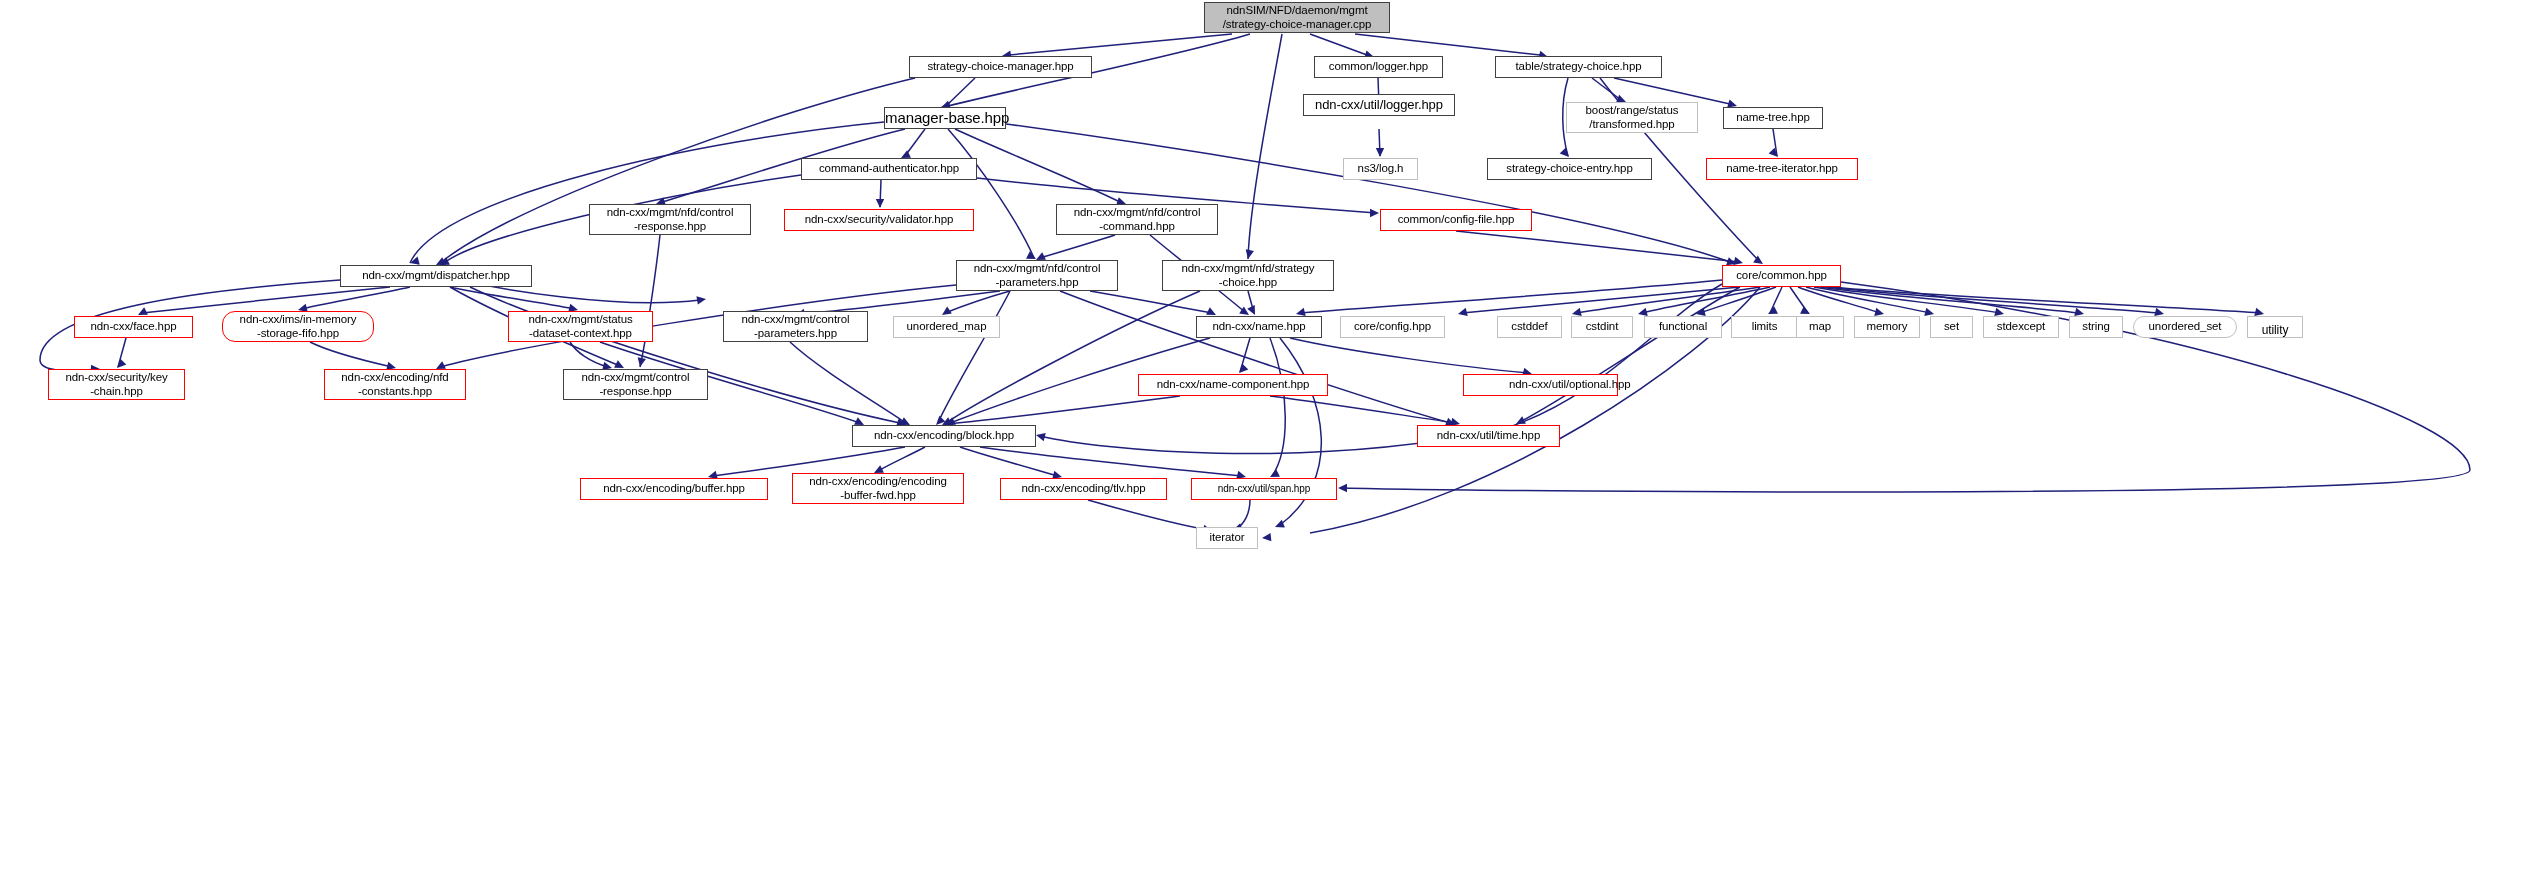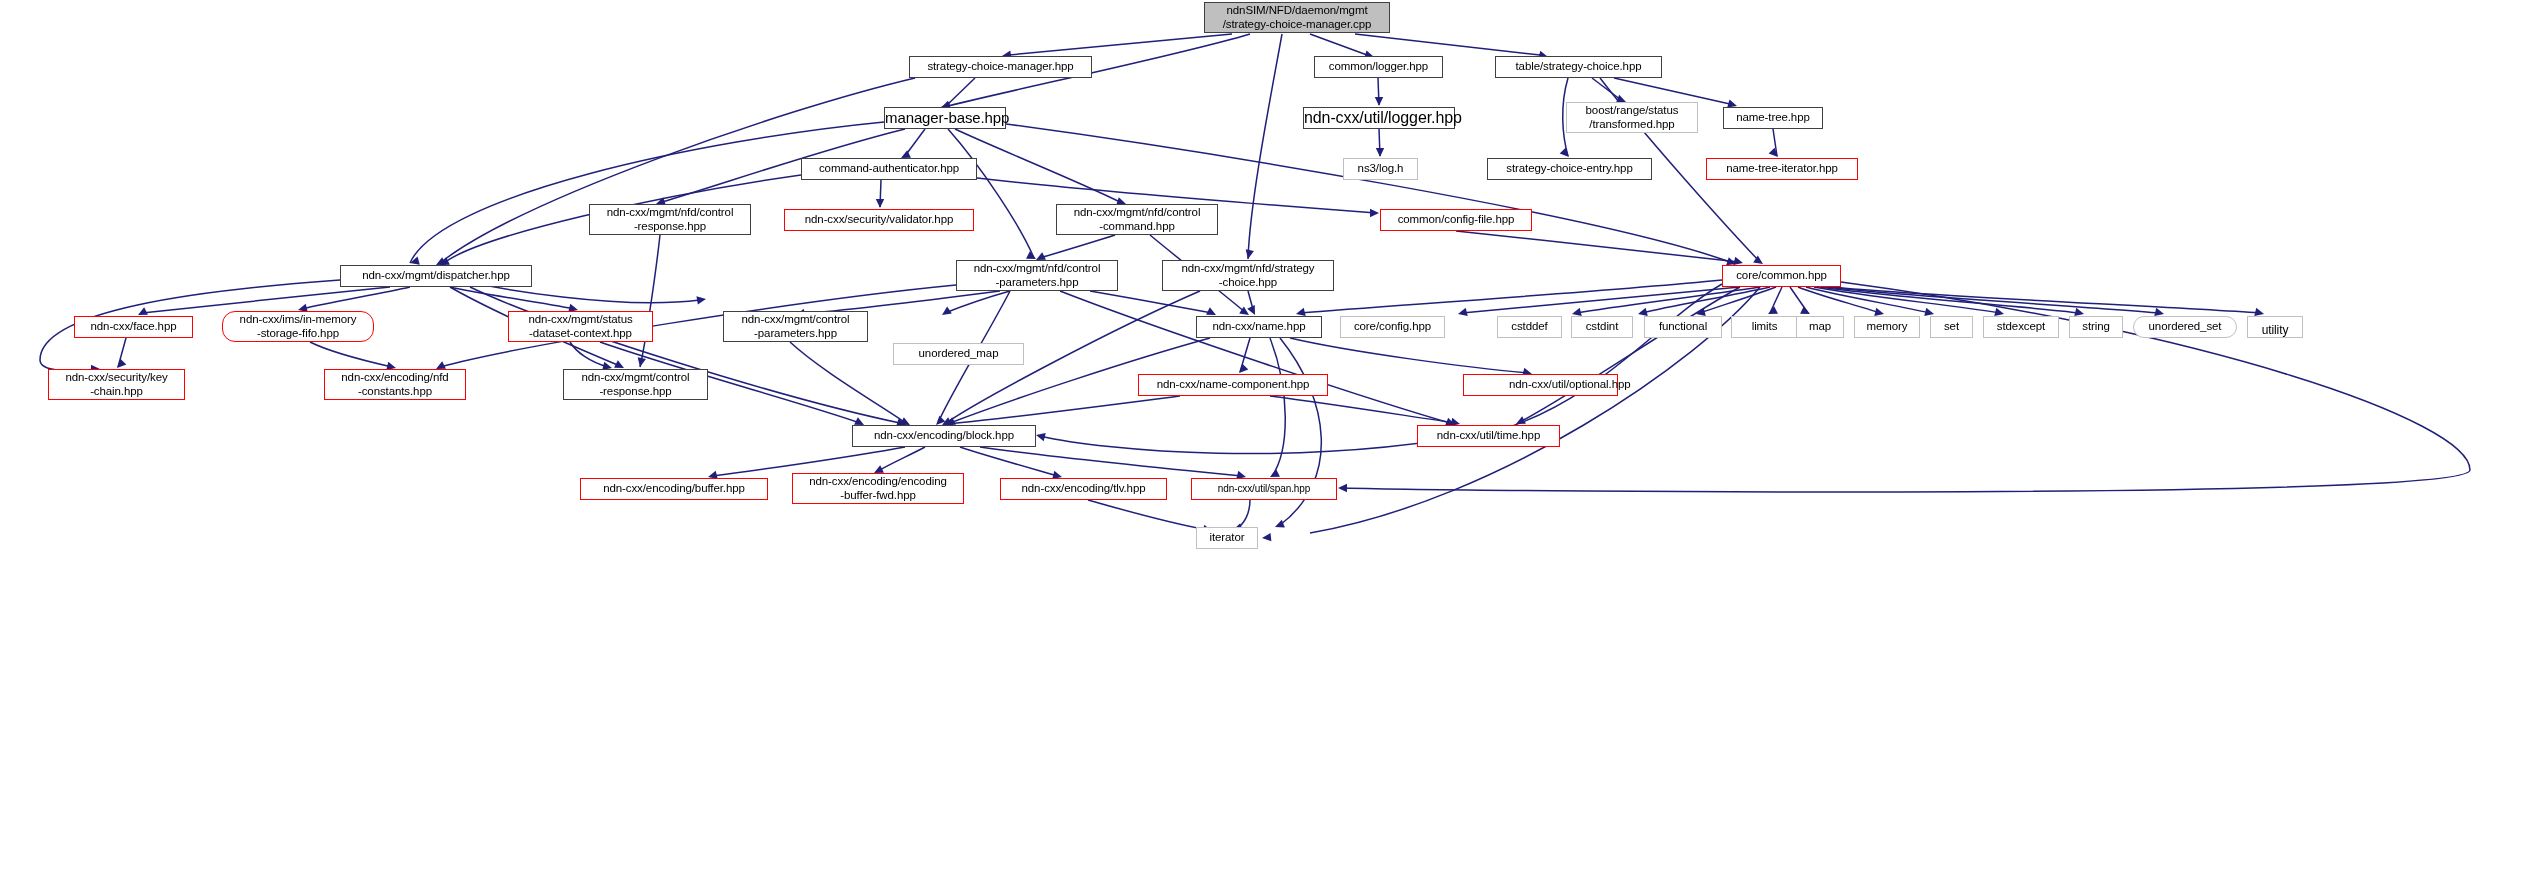--- a/index.html
+++ b/index.html
@@ -384,21 +384,21 @@
         <polygon points="1233,530 1240.2099930651839,523.1694802540363 1242.8663062997252,531.1384199576606" fill="#20207a"></polygon>
       </g>
     </svg>
   <div id="node-layer">
       <div class="graph-node nd-root" style="left: 1204px; top: 2px; width: 186px; height: 31px; font-size: 11.5px;"><span class="node-label">ndnSIM/NFD/daemon/mgmt
 /strategy-choice-manager.cpp</span></div>
       <div class="graph-node nd-black" style="left: 909px; top: 56px; width: 183px; height: 22px; font-size: 11.5px;"><span class="node-label">strategy-choice-manager.hpp</span></div>
       <div class="graph-node nd-black" style="left: 1314px; top: 56px; width: 129px; height: 22px; font-size: 11.5px;"><span class="node-label">common/logger.hpp</span></div>
       <div class="graph-node nd-black" style="left: 1495px; top: 56px; width: 167px; height: 22px; font-size: 11.5px;"><span class="node-label">table/strategy-choice.hpp</span></div>
       <div class="graph-node nd-black" style="left: 884px; top: 107px; width: 122px; height: 22px; font-size: 15px;"><span class="node-label">manager-base.hpp</span></div>
-      <div class="graph-node nd-black" style="left: 1303px; top: 107px; width: 152px; height: 22px; font-size: 16px;"><span class="node-label">ndn-cxx/util/logger.hpp</span></div>
+      <div class="graph-node nd-black" style="left: 1303px; top: 94px; width: 152px; height: 22px; font-size: 13px;"><span class="node-label">ndn-cxx/util/logger.hpp</span></div>
       <div class="graph-node nd-grey" style="left: 1566px; top: 102px; width: 132px; height: 31px; font-size: 11.5px;"><span class="node-label">boost/range/status
 /transformed.hpp</span></div>
       <div class="graph-node nd-black" style="left: 1723px; top: 107px; width: 100px; height: 22px; font-size: 11.5px;"><span class="node-label">name-tree.hpp</span></div>
       <div class="graph-node nd-black" style="left: 801px; top: 158px; width: 176px; height: 22px; font-size: 11.5px;"><span class="node-label">command-authenticator.hpp</span></div>
       <div class="graph-node nd-grey" style="left: 1343px; top: 158px; width: 75px; height: 22px; font-size: 11.5px;"><span class="node-label">ns3/log.h</span></div>
       <div class="graph-node nd-black" style="left: 1487px; top: 158px; width: 165px; height: 22px; font-size: 11.5px;"><span class="node-label">strategy-choice-entry.hpp</span></div>
       <div class="graph-node nd-red" style="left: 1706px; top: 158px; width: 152px; height: 22px; font-size: 11.5px;"><span class="node-label">name-tree-iterator.hpp</span></div>
       <div class="graph-node nd-black" style="left: 589px; top: 204px; width: 162px; height: 31px; font-size: 11.5px;"><span class="node-label">ndn-cxx/mgmt/nfd/control
 -response.hpp</span></div>
       <div class="graph-node nd-red" style="left: 784px; top: 209px; width: 190px; height: 22px; font-size: 11.5px;"><span class="node-label">ndn-cxx/security/validator.hpp</span></div>
@@ -411,21 +411,21 @@
       <div class="graph-node nd-black" style="left: 1162px; top: 260px; width: 172px; height: 31px; font-size: 11.5px;"><span class="node-label">ndn-cxx/mgmt/nfd/strategy
 -choice.hpp</span></div>
       <div class="graph-node nd-red" style="left: 1722px; top: 265px; width: 119px; height: 22px; font-size: 11.5px;"><span class="node-label">core/common.hpp</span></div>
       <div class="graph-node nd-red" style="left: 74px; top: 316px; width: 119px; height: 22px; font-size: 11.5px;"><span class="node-label">ndn-cxx/face.hpp</span></div>
       <div class="graph-node nd-red" style="left: 222px; top: 311px; width: 152px; height: 31px; font-size: 11.5px; border-radius: 13px;"><span class="node-label">ndn-cxx/ims/in-memory
 -storage-fifo.hpp</span></div>
       <div class="graph-node nd-red" style="left: 508px; top: 311px; width: 145px; height: 31px; font-size: 11.5px;"><span class="node-label">ndn-cxx/mgmt/status
 -dataset-context.hpp</span></div>
       <div class="graph-node nd-black" style="left: 723px; top: 311px; width: 145px; height: 31px; font-size: 11.5px;"><span class="node-label">ndn-cxx/mgmt/control
 -parameters.hpp</span></div>
-      <div class="graph-node nd-grey" style="left: 893px; top: 316px; width: 131px; height: 22px; font-size: 11.5px; margin-top: 27px;"><span class="node-label">unordered_map</span></div>
+      <div class="graph-node nd-grey" style="left: 893px; top: 316px; width: 107px; height: 22px; font-size: 11.5px;"><span class="node-label">unordered_map</span></div>
       <div class="graph-node nd-black" style="left: 1196px; top: 316px; width: 126px; height: 22px; font-size: 11.5px;"><span class="node-label">ndn-cxx/name.hpp</span></div>
       <div class="graph-node nd-grey" style="left: 1340px; top: 316px; width: 105px; height: 22px; font-size: 11.5px;"><span class="node-label">core/config.hpp</span></div>
       <div class="graph-node nd-grey" style="left: 1497px; top: 316px; width: 65px; height: 22px; font-size: 11.5px;"><span class="node-label">cstddef</span></div>
       <div class="graph-node nd-grey" style="left: 1571px; top: 316px; width: 62px; height: 22px; font-size: 11.5px;"><span class="node-label">cstdint</span></div>
       <div class="graph-node nd-grey" style="left: 1644px; top: 316px; width: 78px; height: 22px; font-size: 11.5px;"><span class="node-label">functional</span></div>
       <div class="graph-node nd-grey" style="left: 1731px; top: 316px; width: 67px; height: 22px; font-size: 11.5px;"><span class="node-label">limits</span></div>
       <div class="graph-node nd-grey" style="left: 1796px; top: 316px; width: 48px; height: 22px; font-size: 11.5px;"><span class="node-label">map</span></div>
       <div class="graph-node nd-grey" style="left: 1854px; top: 316px; width: 66px; height: 22px; font-size: 11.5px;"><span class="node-label">memory</span></div>
       <div class="graph-node nd-grey" style="left: 1930px; top: 316px; width: 43px; height: 22px; font-size: 11.5px;"><span class="node-label">set</span></div>
       <div class="graph-node nd-grey" style="left: 1983px; top: 316px; width: 76px; height: 22px; font-size: 11.5px;"><span class="node-label">stdexcept</span></div>

